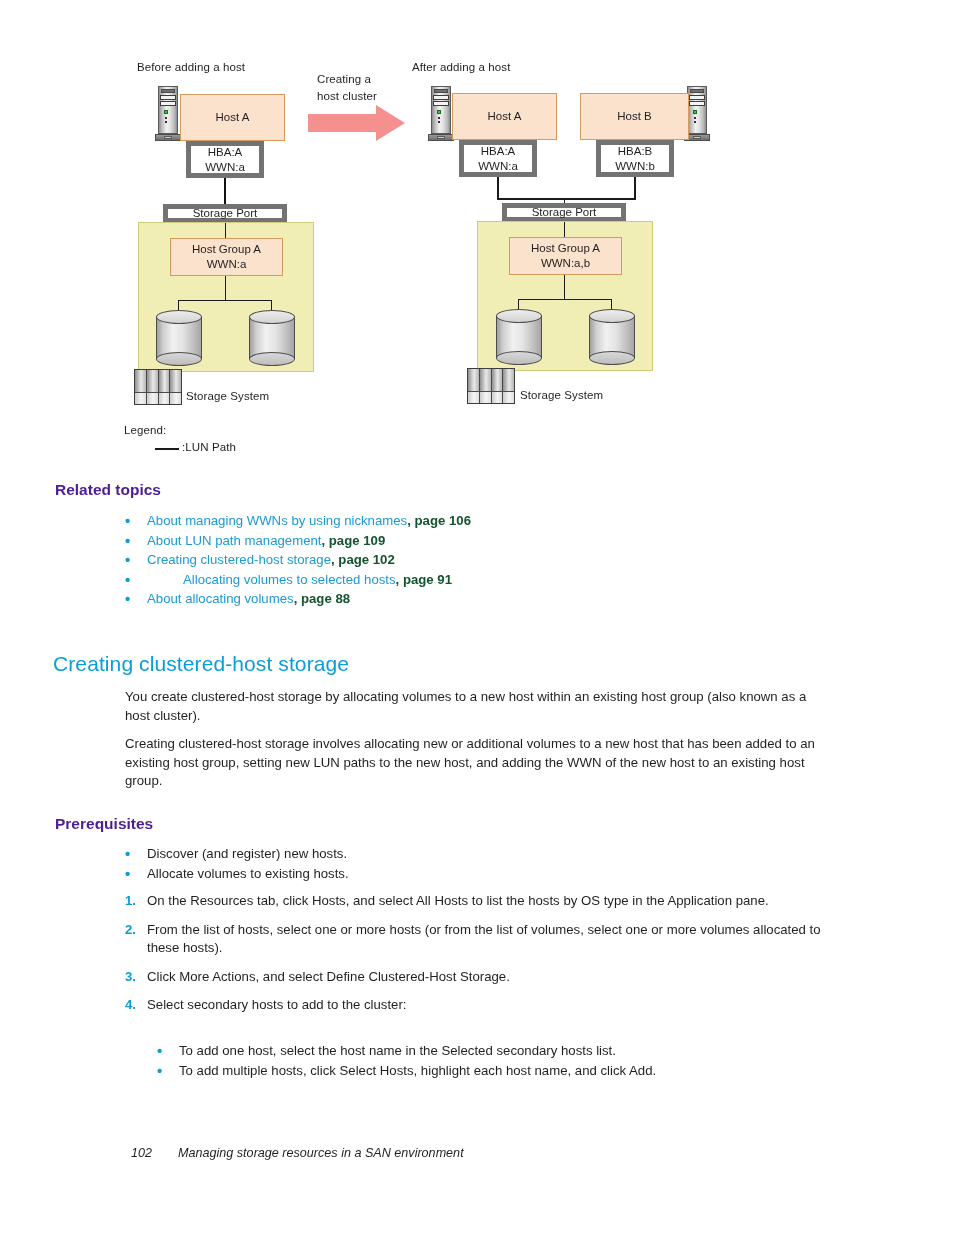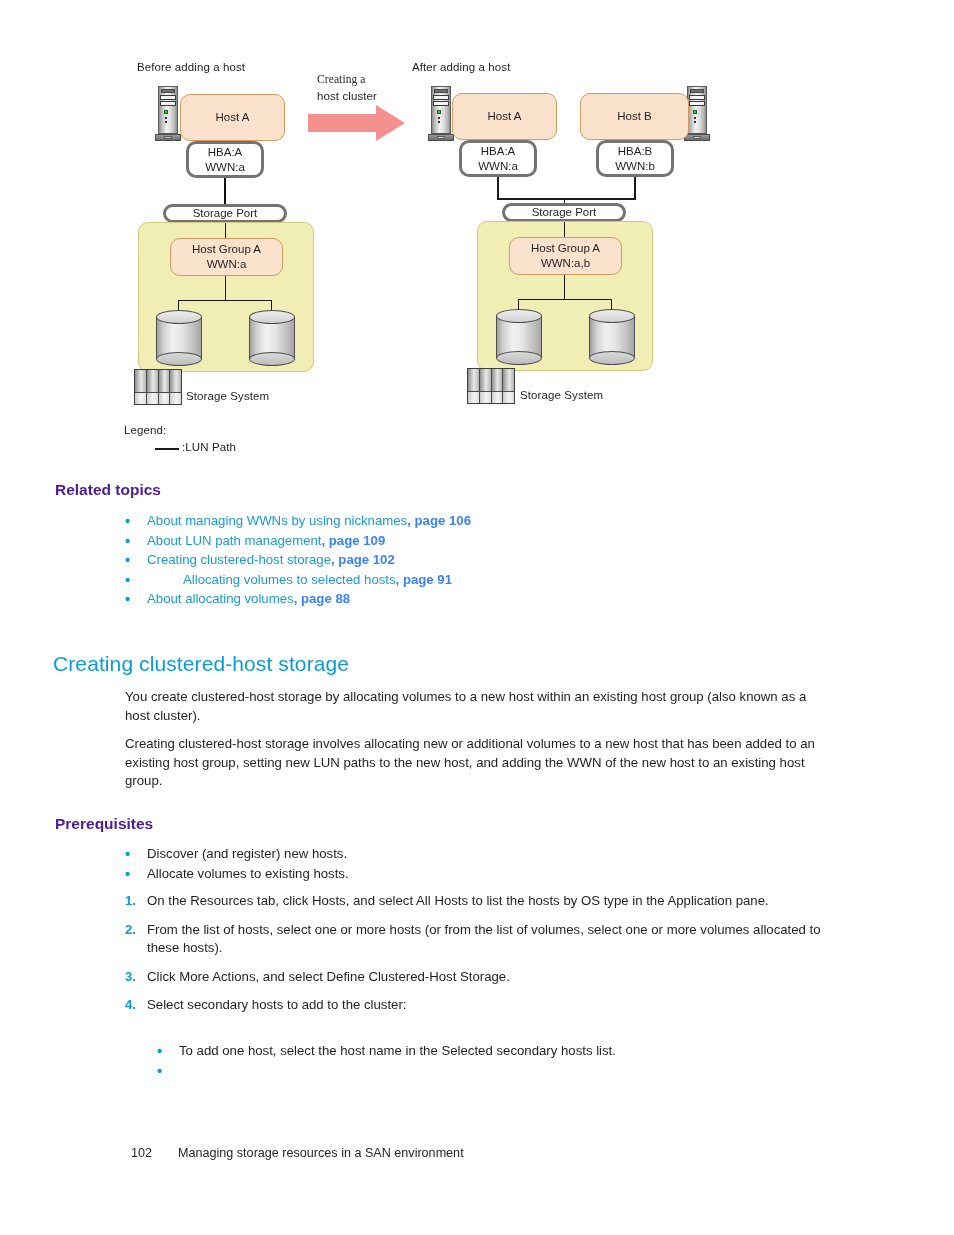--- a/index.html
+++ b/index.html
@@ -100,24 +100,23 @@
     position: absolute;
     box-sizing: border-box;
     display: flex;
     flex-direction: column;
     align-items: center;
     justify-content: center;
     font-size: 11.5px;
     color: #231f20;
     line-height: 15px;
     text-align: center;
-    border-radius: 10px;
   }
   .box.peach  { background: #fae2cd; border: 1px solid #d59a5e; }
-  .box.white  { background: #ffffff; border: 3px solid #737373; }
+  .box.white  { background: #ffffff; border: 5px solid #737373; }
   .box.region { background: #f0eeb4; border: 1px solid #cfcb7d; }
 
   .wire { position: absolute; background: #1a1a1a; }
   .wire.thick { background: #111; }
 
   
   .cyl { position: absolute; width: 46px; height: 56px; }
   .cyl .body {
     position: absolute;
     left: 0; top: 7px;
@@ -185,21 +184,21 @@
     font-weight: 700;
     white-space: nowrap;
   }
   .para {
     position: absolute;
     font-size: 13.2px;
     line-height: 18.5px;
     color: #231f20;
   }
   .lnk { color: #1b9ad6; }
-  .pg  { color: #3b82f6; font-weight: bold; }
+  .pg  { color: #14532d; font-weight: bold; }
   b, strong { font-weight: normal; color: #231f20; }
 
   ul.bullets, ol.steps { margin: 0; padding: 0; list-style: none; }
   .li {
     position: relative;
     font-size: 13.2px;
     line-height: 18.5px;
     color: #231f20;
     padding-left: 22px;
     margin-bottom: 4px;
@@ -214,32 +213,33 @@
   }
   .li .mark.dot { font-size: 15px; line-height: 17px; }
   .li.tight { margin-bottom: 1px; }
   .li.loose { margin-bottom: 10px; }
 
   .footer {
     position: absolute;
     font-size: 12.6px;
     color: #231f20;
     white-space: nowrap;
+    font-style: italic;
   }
   .footer .pnum { margin-right: 26px; }
 </style>
 </head>
 <body>
 
 <div class="figure">
 
   <div class="fig-label" style="left:137px; top:61px;">Before adding a host</div>
   <div class="fig-label" style="left:412px; top:61px;">After adding a host</div>
 
-  <div class="fig-label" style="left:317px; top:73px;font-family:Liberation Serif, serif;">Creating a</div>
+  <div class="fig-label" style="left:317px; top:73px;">Creating a</div>
   <div class="fig-label" style="left:317px; top:90px;">host cluster</div>
   <svg class="arrow" style="left:308px; top:105px;" width="98" height="36" viewBox="0 0 98 36">
     <path d="M0,9 L68,9 L68,0 L97,18 L68,36 L68,27 L0,27 Z" fill="#F4918F"></path>
   </svg>
 
   <div class="panel">
 
     <div class="tower" style="left:155px; top:86px;">
       <div class="case"></div>
         <div class="slot-top"></div>
@@ -473,18 +473,19 @@
   </li>
 </ol>
 
 <ul class="bullets" style="position:absolute; left:157px; top:1042px; width:700px;">
   <li class="li tight">
     <span class="mark dot">•</span>
     <span><span>To add one host, select the host name in the </span><b>Selected secondary hosts</b><span> list.</span></span>
   </li>
   <li class="li tight">
     <span class="mark dot">•</span>
+    <span><span>To add multiple hosts, click </span><b>Select Hosts</b><span>, highlight each host name, and click </span><b>Add</b><span>.</span></span>
   </li>
 </ul>
 
 <div class="footer" style="left:131px; top:1146px;">
   <span class="pnum">102</span><span>Managing storage resources in a SAN environment</span>
 </div>
 
 </body></html>

